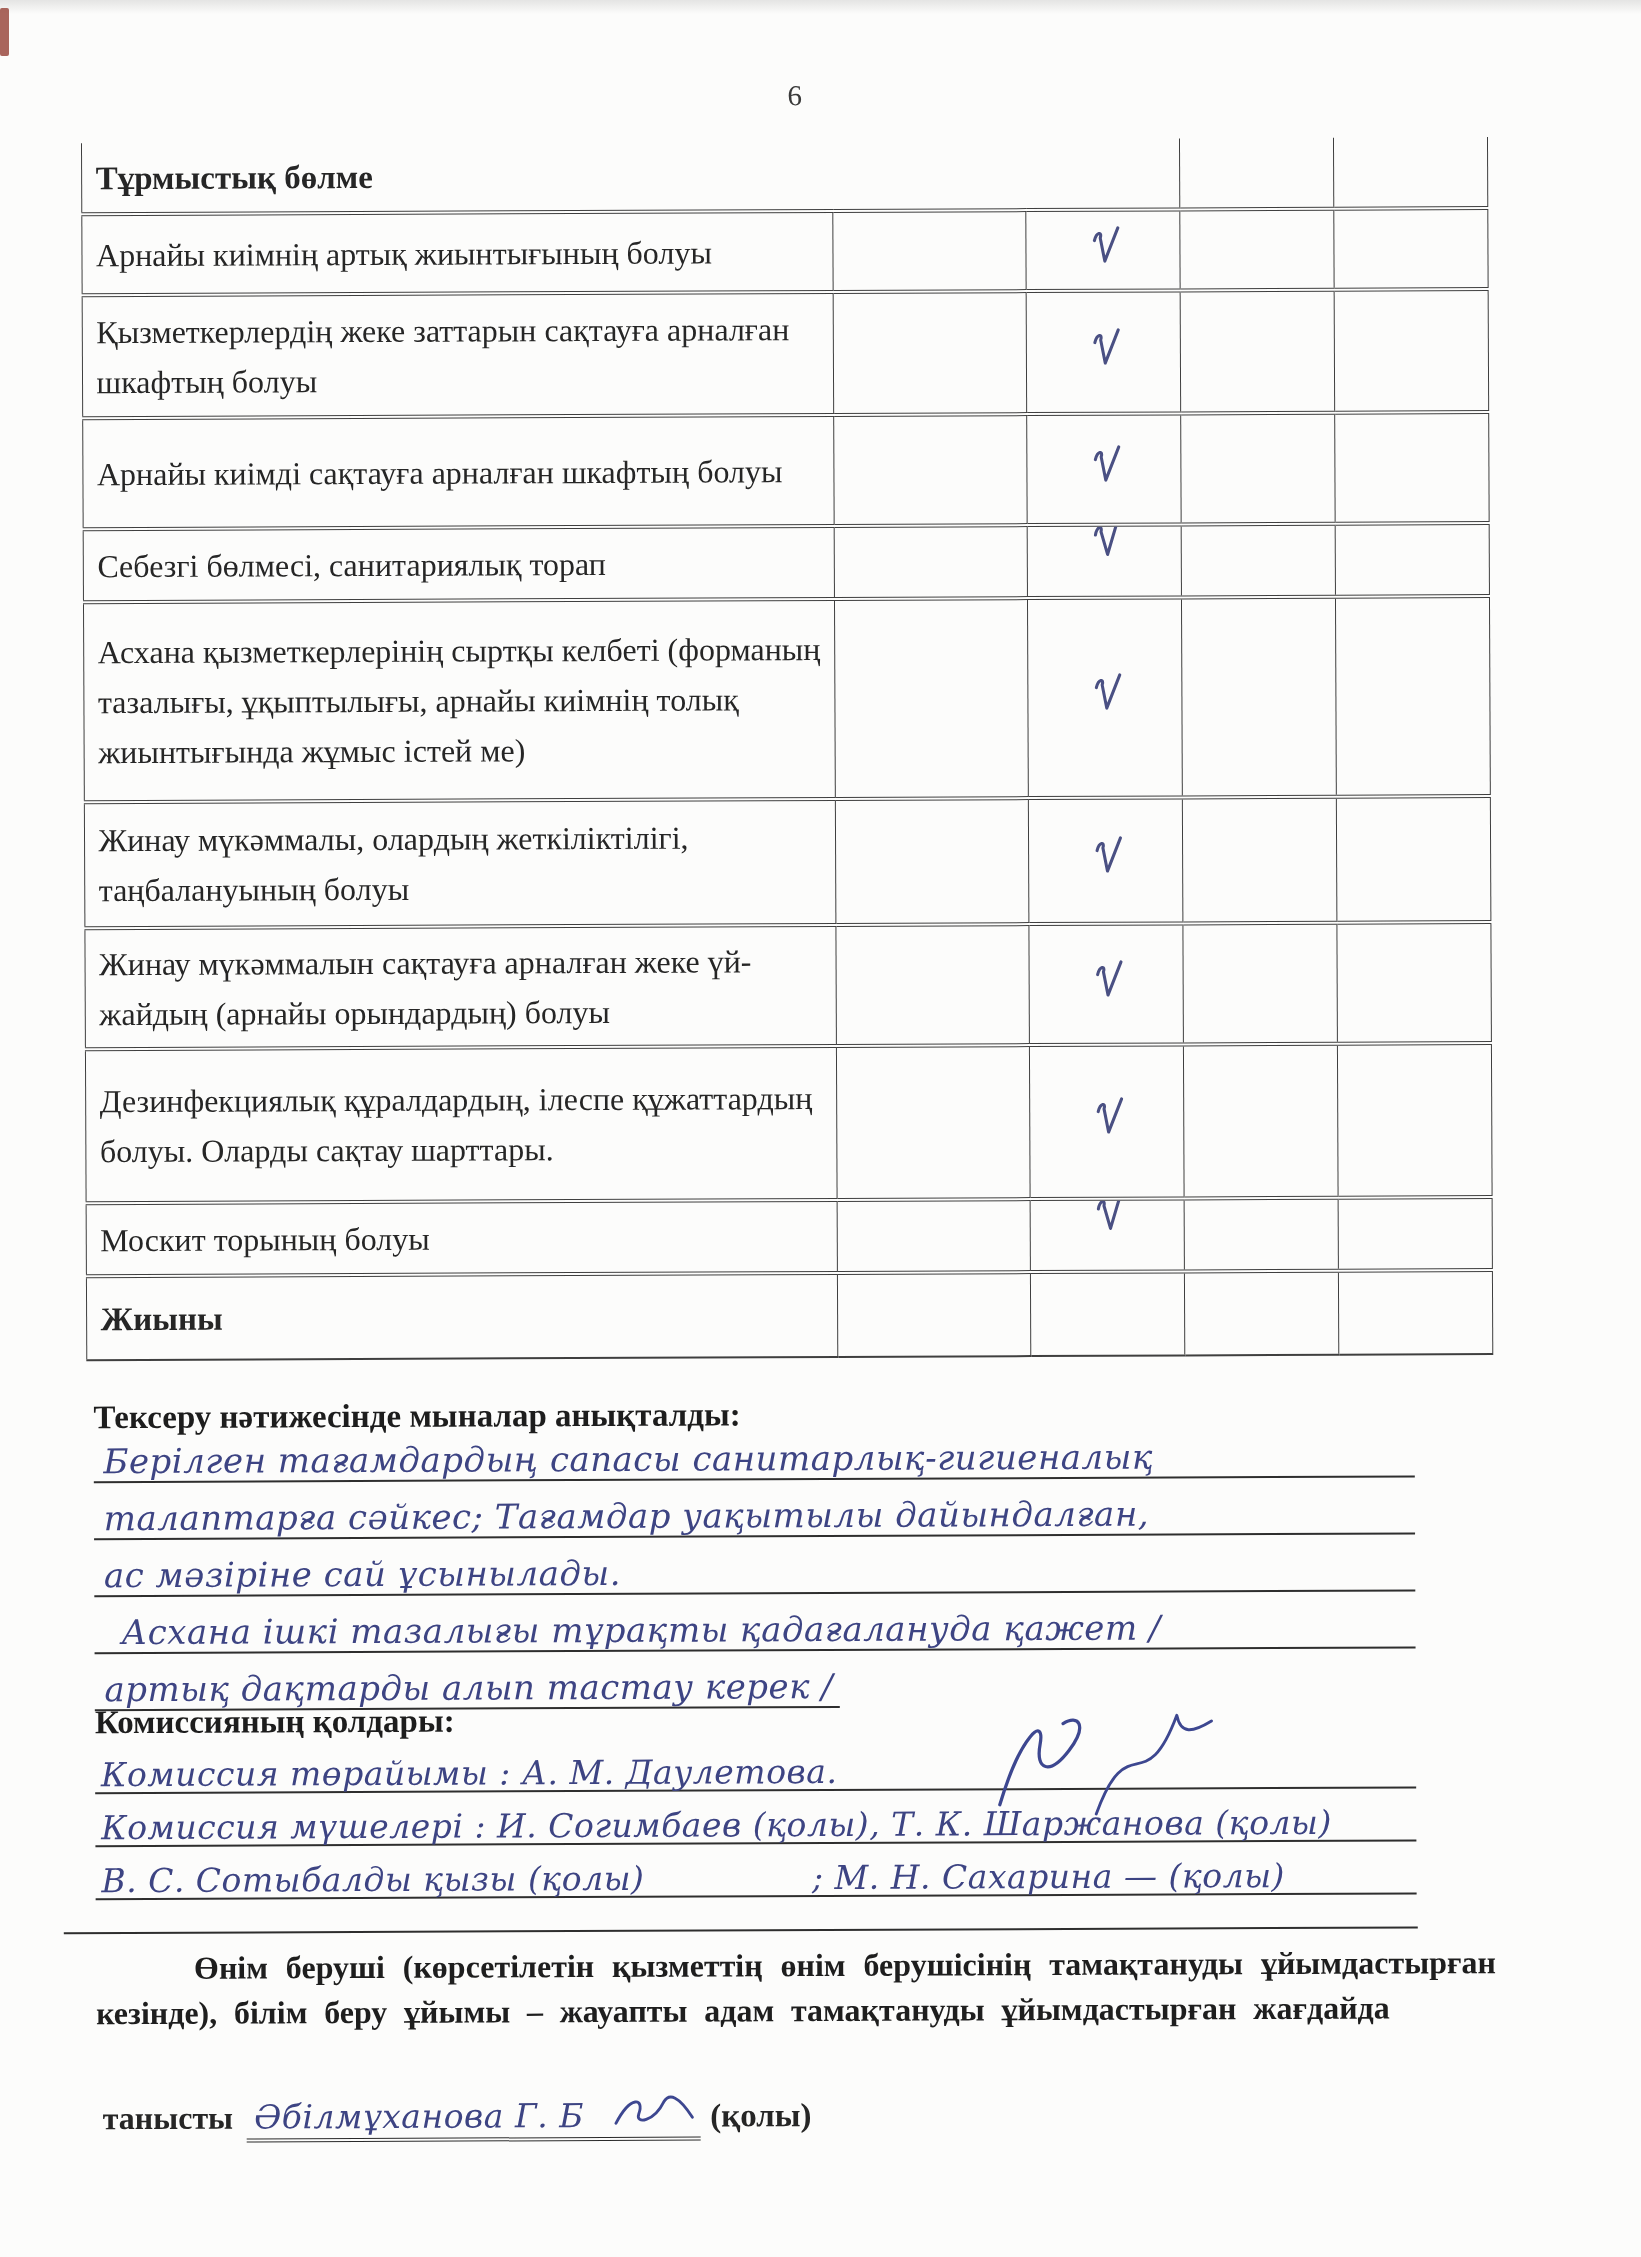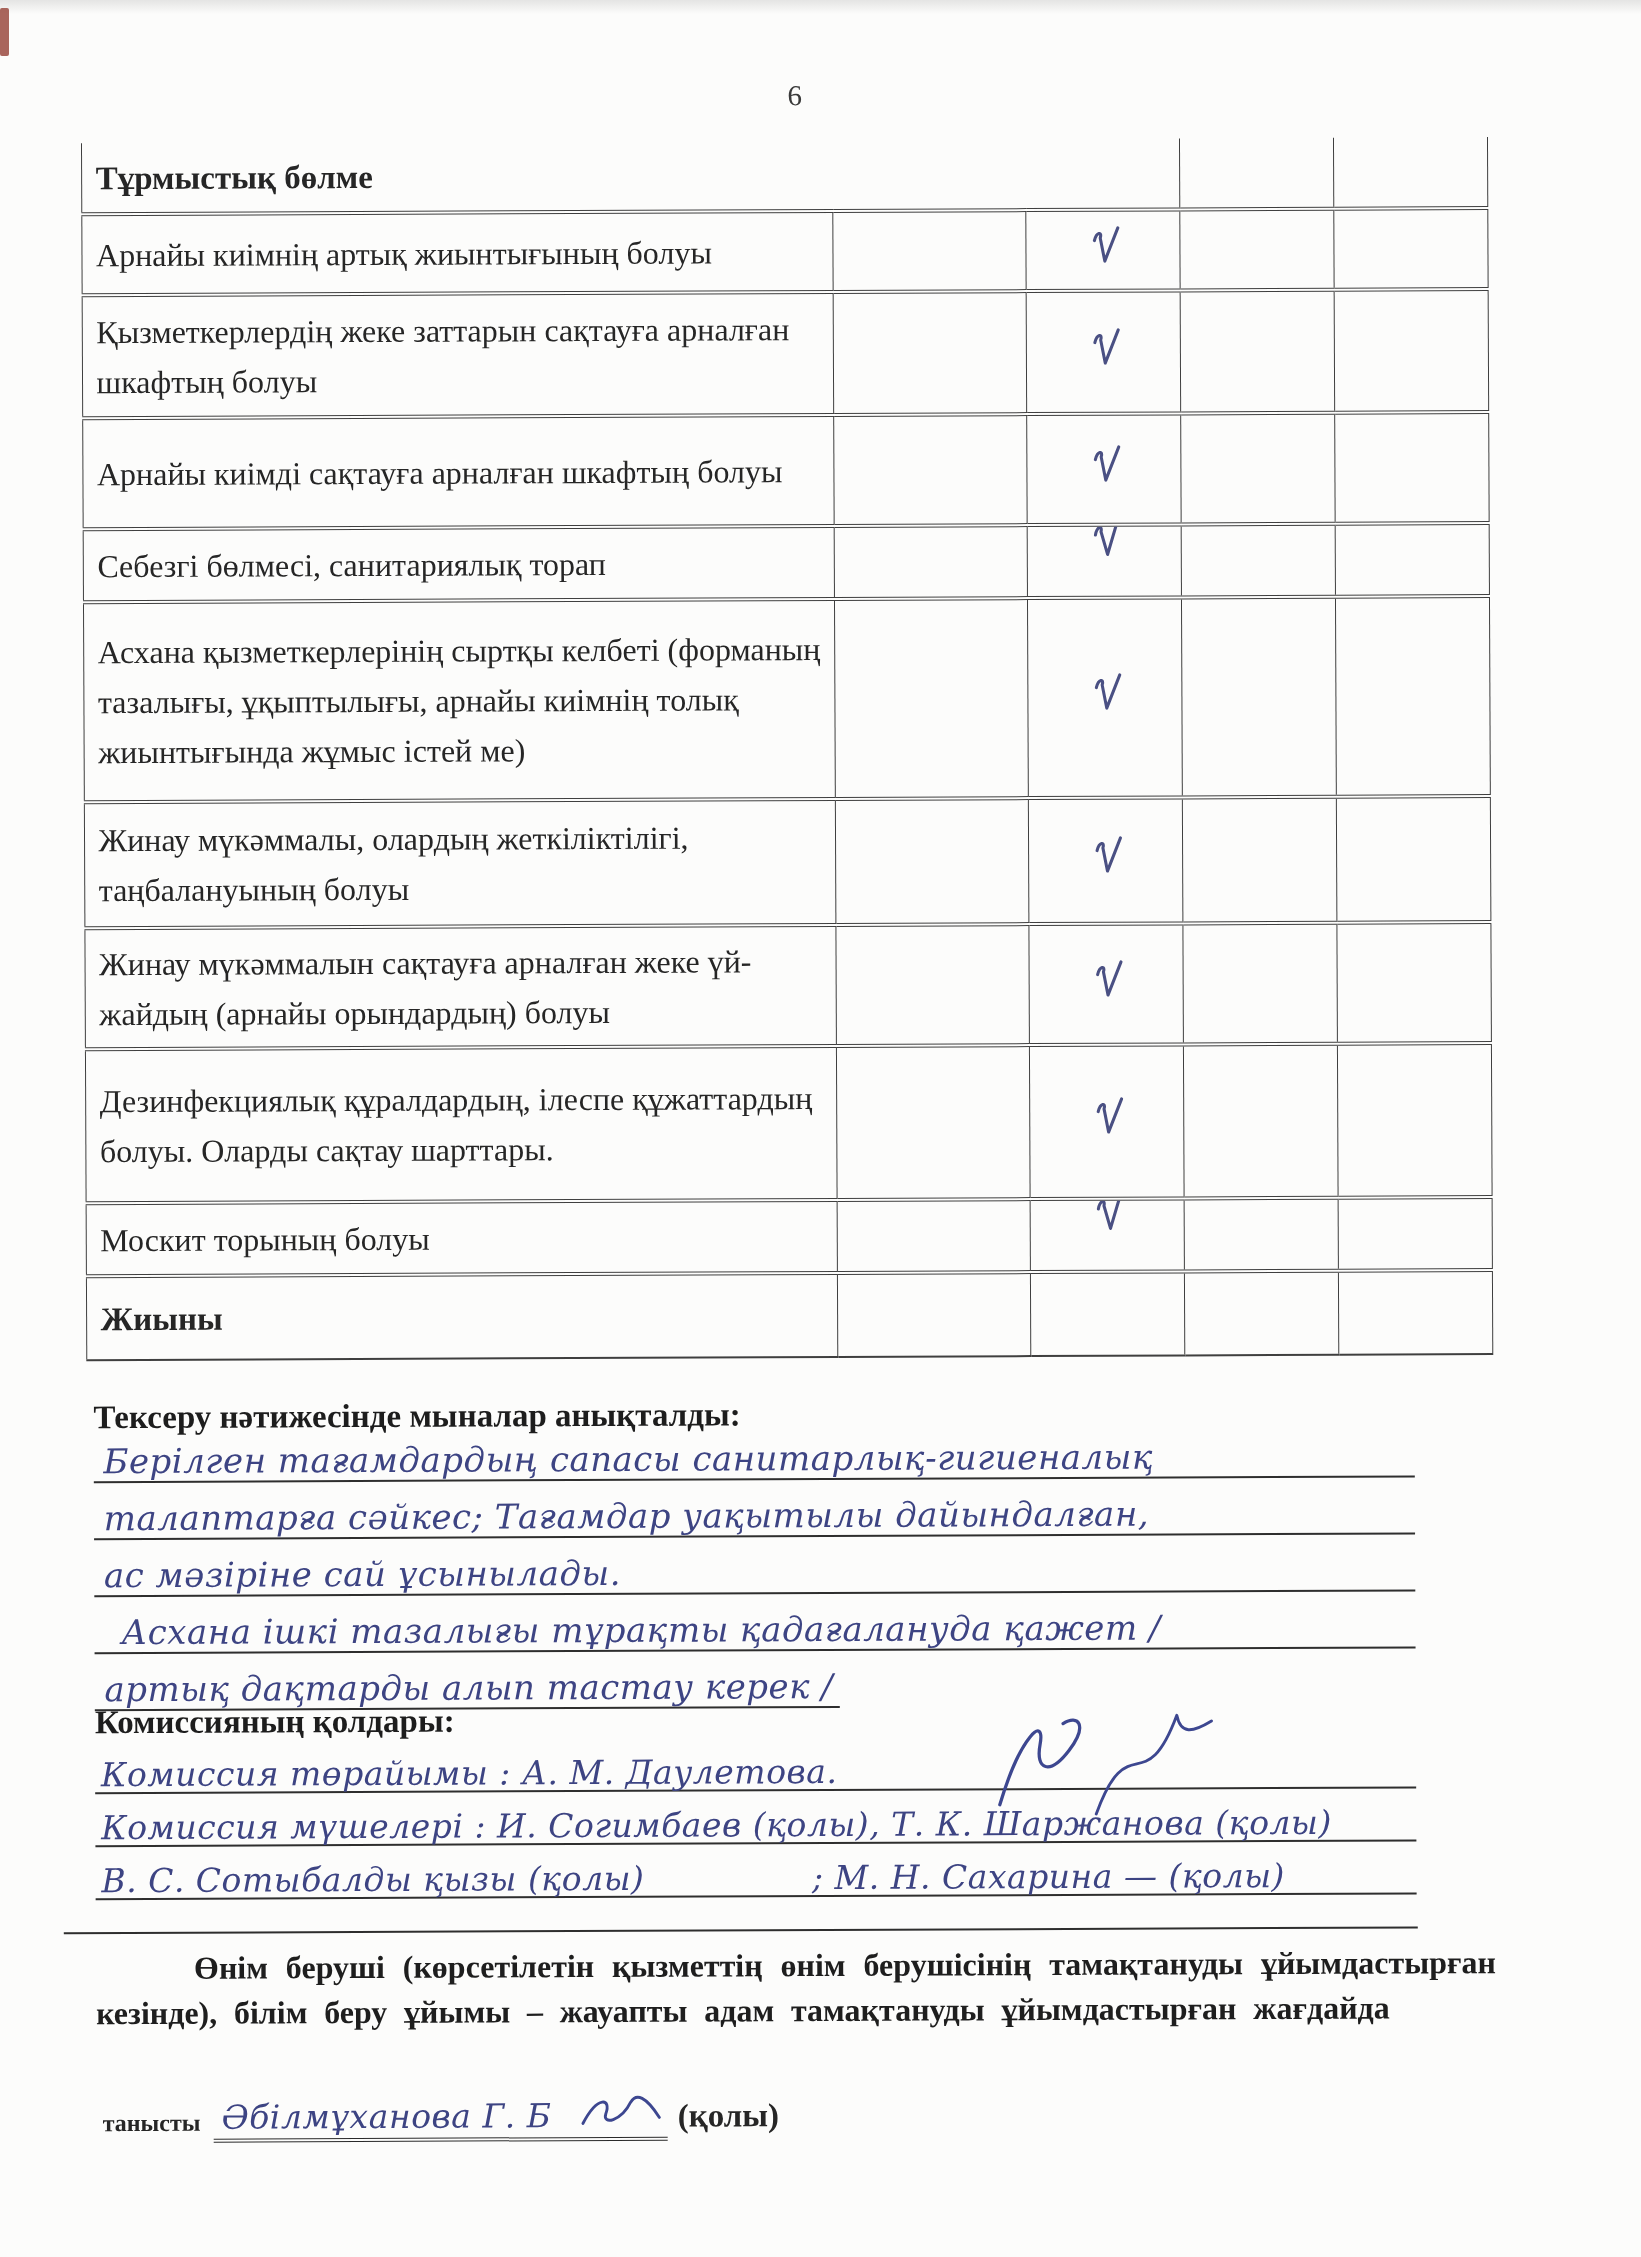--- a/index.html
+++ b/index.html
@@ -47,21 +47,21 @@
   .sig-line{position:relative;height:51px;border-bottom:2.9px solid #2e2e2e;}
   .sig-line .hand{position:absolute;left:5.8px;bottom:-1.9px;font-size:33px;white-space:nowrap;}
   .flourish{position:absolute;pointer-events:none;}
   .flourish path{stroke:#3d4790;fill:none;stroke-linecap:round;stroke-linejoin:round;}
   .blank-rule{position:absolute;left:60px;top:1929px;width:1354px;border-top:2.9px solid #2e2e2e;}
   
   .footer-par{position:absolute;left:92px;top:1943px;width:1400px;
     font-size:32px;line-height:45px;font-weight:bold;text-align:justify;
     text-indent:98px;word-spacing:8.7px;color:#1e1e1e;}
   .ack-line{position:absolute;left:98px;top:2084px;display:flex;align-items:flex-end;}
-  .ack-label{font-weight:bold;font-size:24px;padding-bottom:5.8px;}
+  .ack-label{font-weight:bold;font-size:32px;padding-bottom:5.8px;}
   .ack-underline{position:relative;width:454px;height:52px;margin-left:13.5px;
     border-bottom:4.8px double #2a2a2a;display:flex;align-items:flex-end;}
   .ack-underline .hand{font-size:33px;white-space:nowrap;position:absolute;left:7.7px;bottom:1.9px;}
   .ack-suffix{font-weight:bold;font-size:33px;padding-bottom:5.8px;margin-left:9.7px;text-align:right;}
 </style>
 </head>
 <body>
 
 <div id="sheet">
   <div class="edge-top"></div>

